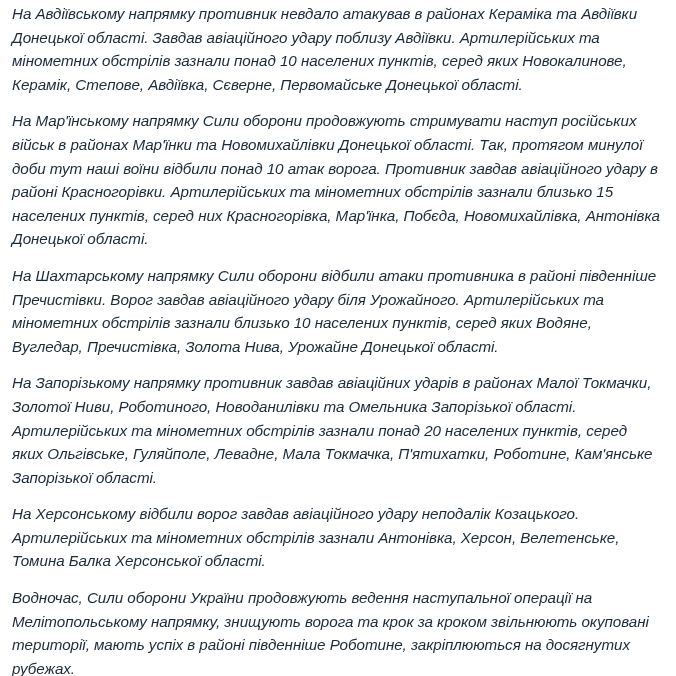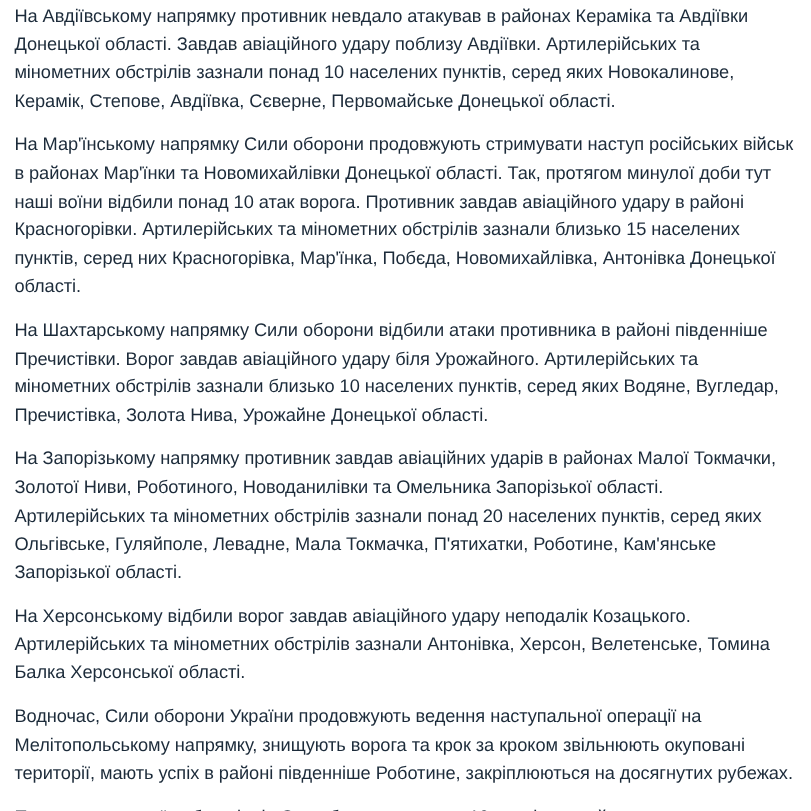--- a/index.html
+++ b/index.html
@@ -21,20 +21,21 @@
     padding: 2px 14px 0 12px;
   }
   .para {
     margin: 0 0 13px 0;
     font-size: 15.2px;
     line-height: 23.6px;
     letter-spacing: -0.05px;
     color: #1c2b3a;
     text-align: left;
     word-spacing: 0px;
+    font-style: italic;
     -webkit-font-smoothing: antialiased;
   }
   .para:last-child {
     margin-bottom: 0;
   }
 </style>
 </head>
 <body>
 
 <div class="article">

